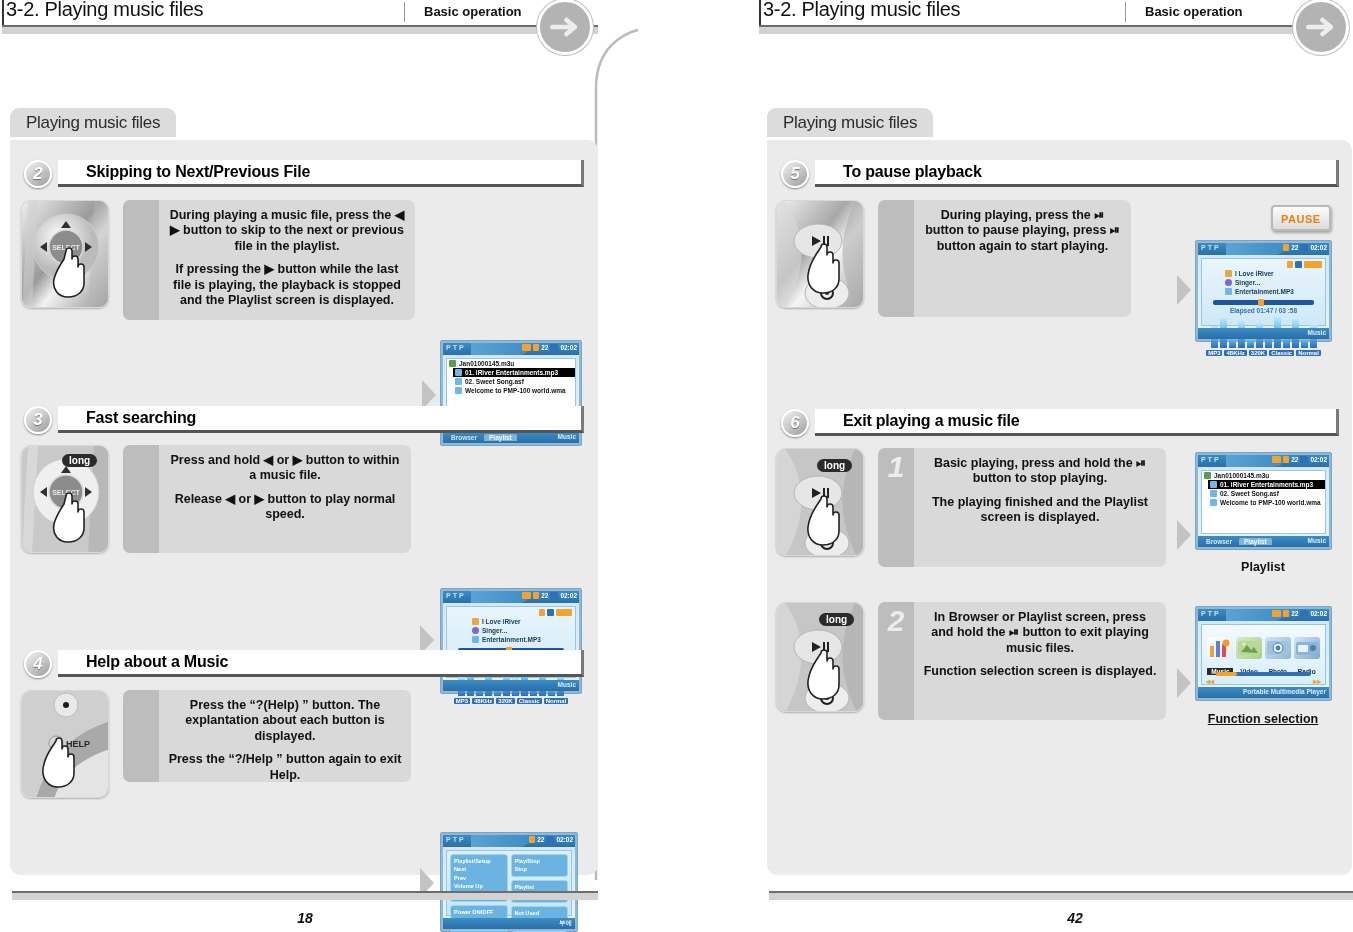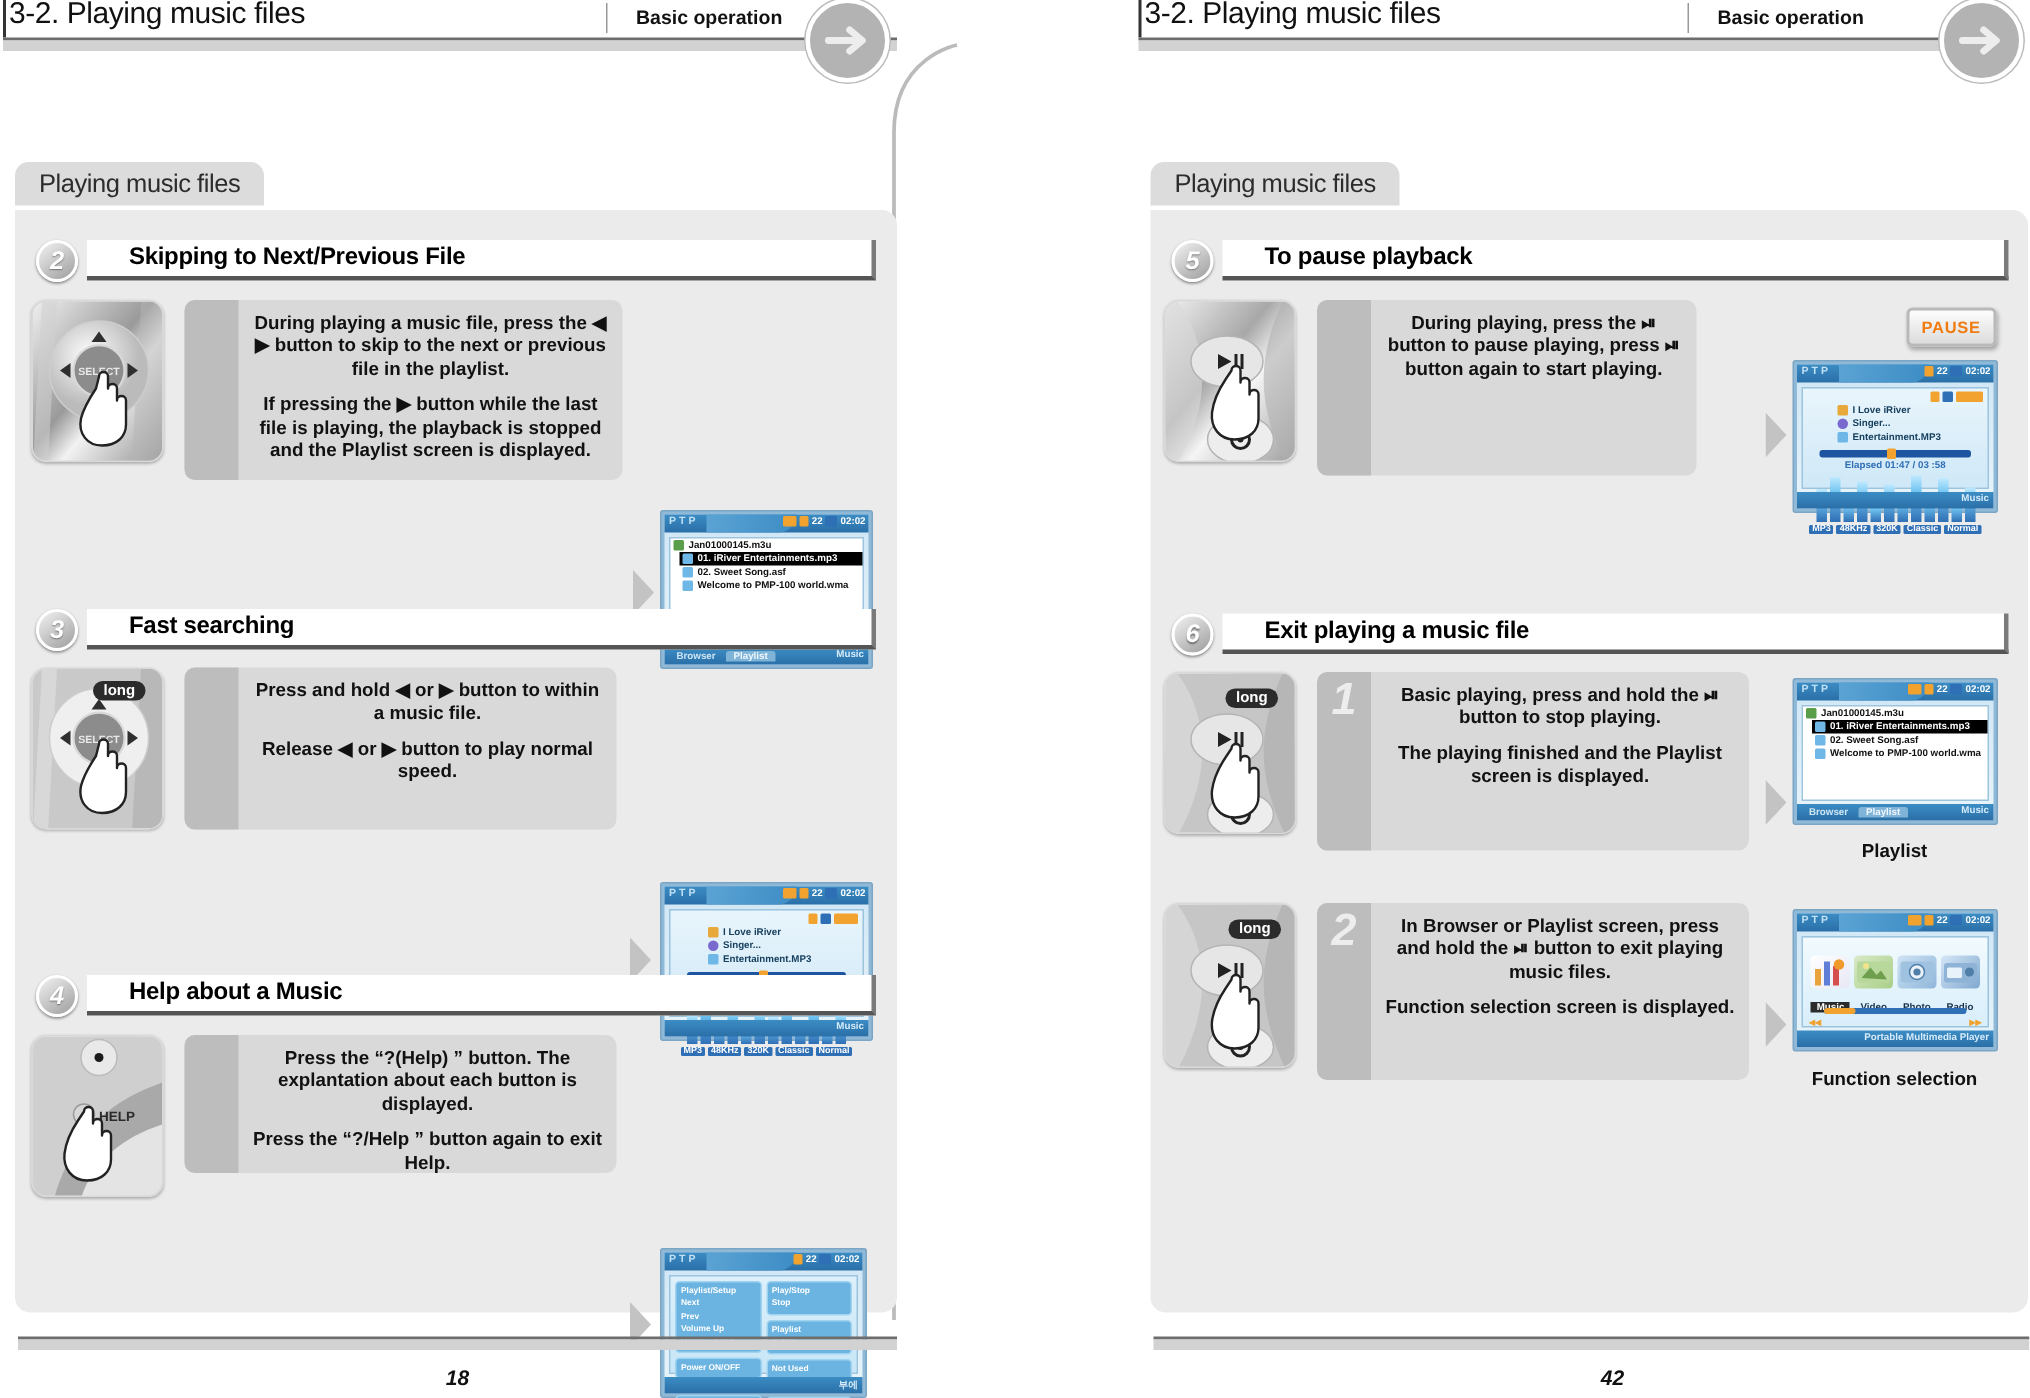--- a/index.html
+++ b/index.html
@@ -764,21 +764,21 @@
               <div style="position:absolute;right:4px;top:52px;color:#f0a12e;font-size:8px;font-weight:bold;">▸▸</div>
               <div style="position:absolute;left:14px;right:14px;bottom:8px;height:4px;background:#2f6fb5;border-radius:2px;">
                 <i style="position:absolute;left:0;top:0;width:22%;height:4px;background:#f2a22e;border-radius:2px;display:block;"></i>
               </div>
             </div>
             <div class="lcd-foot">
               <div class="rt">Portable Multimedia Player</div>
             </div>
           </div>
         </div>
-        <div class="caption" style="left:421px; top:572px;">Function selection</div>
+        <div class="caption" style="left:421px; top:572px;text-decoration:underline;">Function selection</div>
       </div>
     </div>
 
     <div class="ftr-rule" style="left:12px; top:891px; width:584px;"></div>
     <div class="ftr-rule2" style="left:12px; top:893px; width:584px;"></div>
     <div class="pageno" style="left:278px; top:910px; width:80px;">42</div>
   </div>
 
 </div>
 

